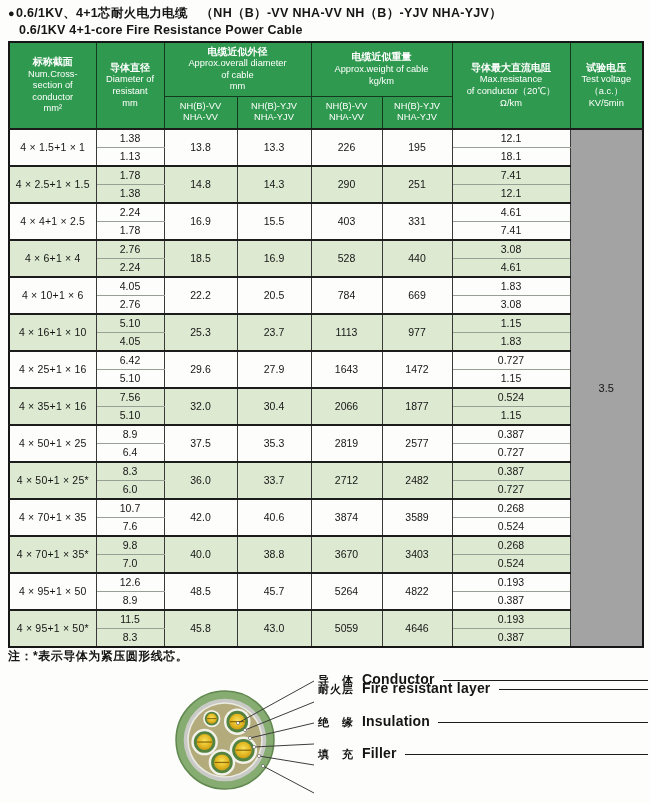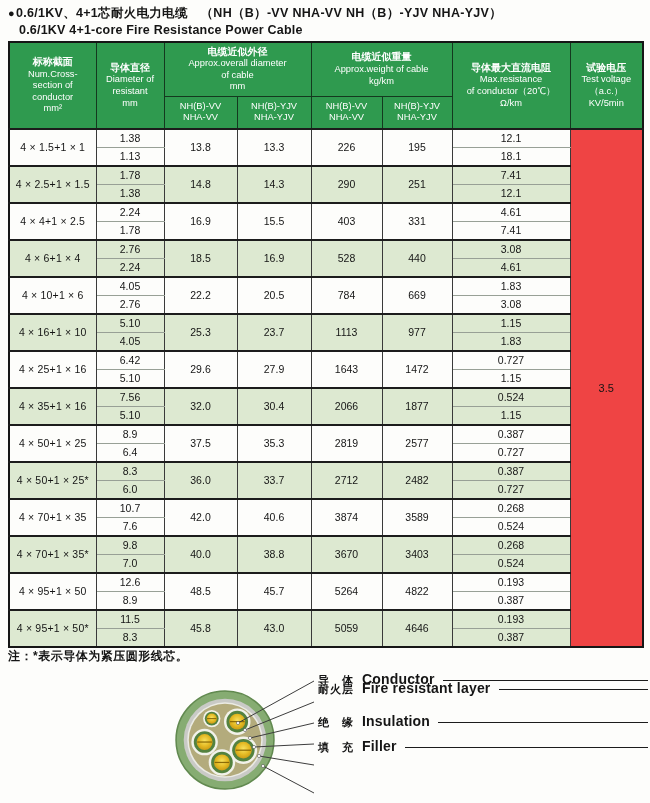--- a/index.html
+++ b/index.html
@@ -30,35 +30,35 @@
   .spec thead { border-bottom:2px solid #161616; }
   .spec td {
     font-size:10.5px; text-align:center; vertical-align:middle;
     height:17px; line-height:17px; padding:0;
     border-left:1px solid #3a3a3a; border-right:1px solid #3a3a3a;
     background:#fdfdfb; white-space:nowrap;
   }
   .spec tr.r1 > td { border-top:2px solid #1c1c1c; }
   .spec td.sub { border-bottom:1px solid #98a096; }
   .spec tr.band > td { background:#dde9d1; }
-  .spec td.tv { background:#ef4444; font-size:11px; }
+  .spec td.tv { background:#a3a3a3; font-size:11px; }
   .spec td.size { letter-spacing:0.2px; }
   
   .notes { padding:0 8px 0 8px; }
   .note-zh { font-size:12px; font-weight:700; letter-spacing:0.5px; }
   .note-en { font-size:12.5px; margin-top:2px; letter-spacing:0.2px; }
   
   .diagram { position:relative; height:134px; margin-top:4px; }
   .cable-svg { position:absolute; left:174px; top:20px; width:102px; height:102px; }
   .pointer-svg { position:absolute; left:0; top:0; width:650px; height:134px; pointer-events:none; }
   .lrow { position:absolute; left:318px; right:2px; display:flex; align-items:baseline; height:18px; }
   .lrow .zh { font-size:11px; font-weight:700; letter-spacing:1px; white-space:pre; }
   .lrow .en { font-size:14px; font-weight:700; margin-left:8px; letter-spacing:0.2px; white-space:nowrap; }
   .lrow .rule { flex:1; border-bottom:1.5px solid #1c1c1c; margin-left:8px; transform:translateY(-3px); }
-  .lr0{top:2px} .lr1{top:11px} .lr2{top:44px} .lr3{top:69px} .lr4{top:86px}
+  .lr0{top:2px} .lr1{top:11px} .lr2{top:44px} .lr3{top:76px} .lr4{top:86px}
 </style>
 </head>
 <body>
 
 <div class="page">
 
   <div class="title-block">
     <div class="t1"><span class="bullet">●</span><span>0.6/1KV、4+1芯耐火电力电缆　（NH（B）-VV NHA-VV NH（B）-YJV NHA-YJV）</span></div>
     <div class="t2">0.6/1KV 4+1-core Fire Resistance Power Cable</div>
   </div>

